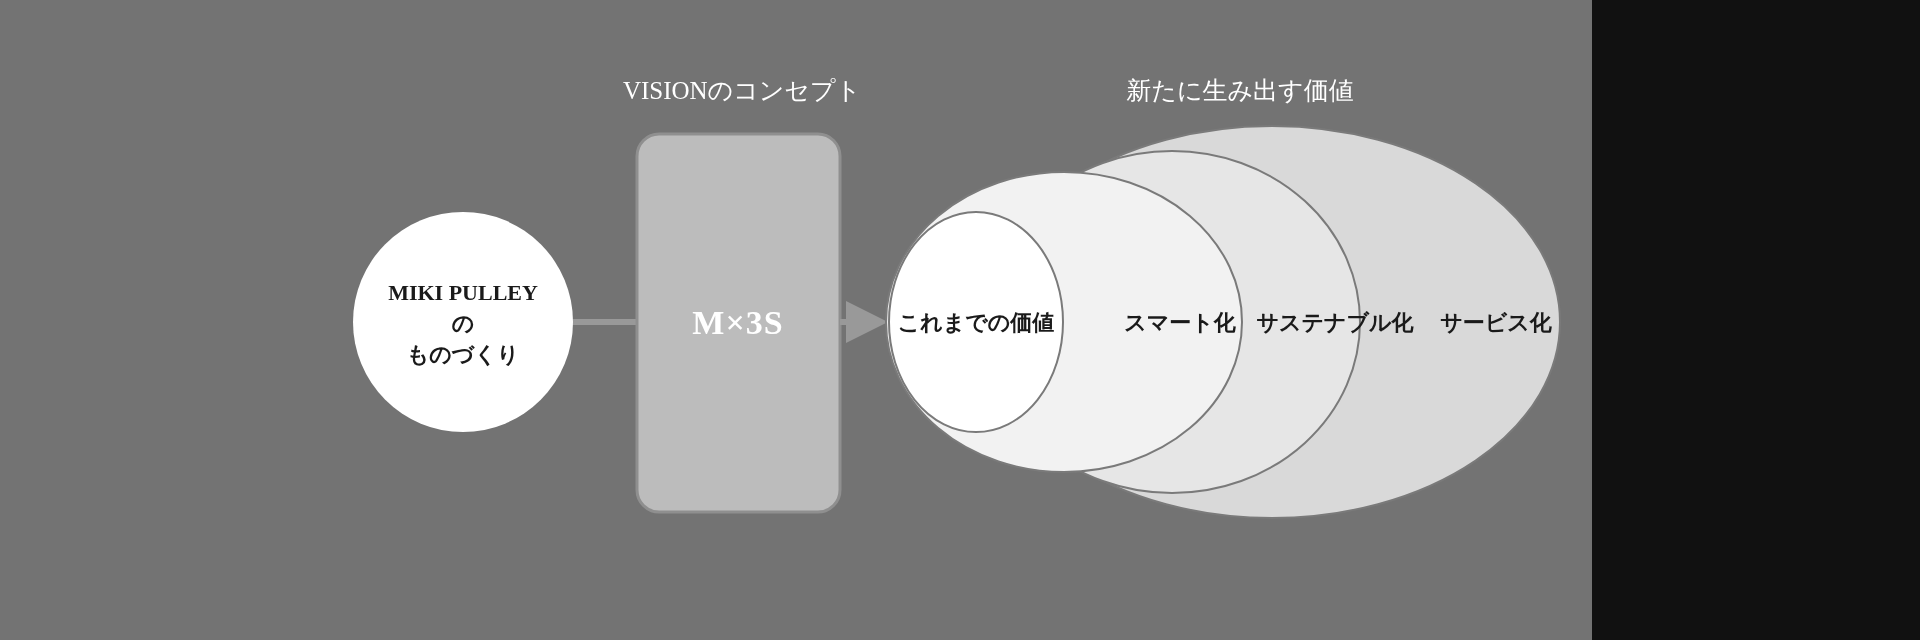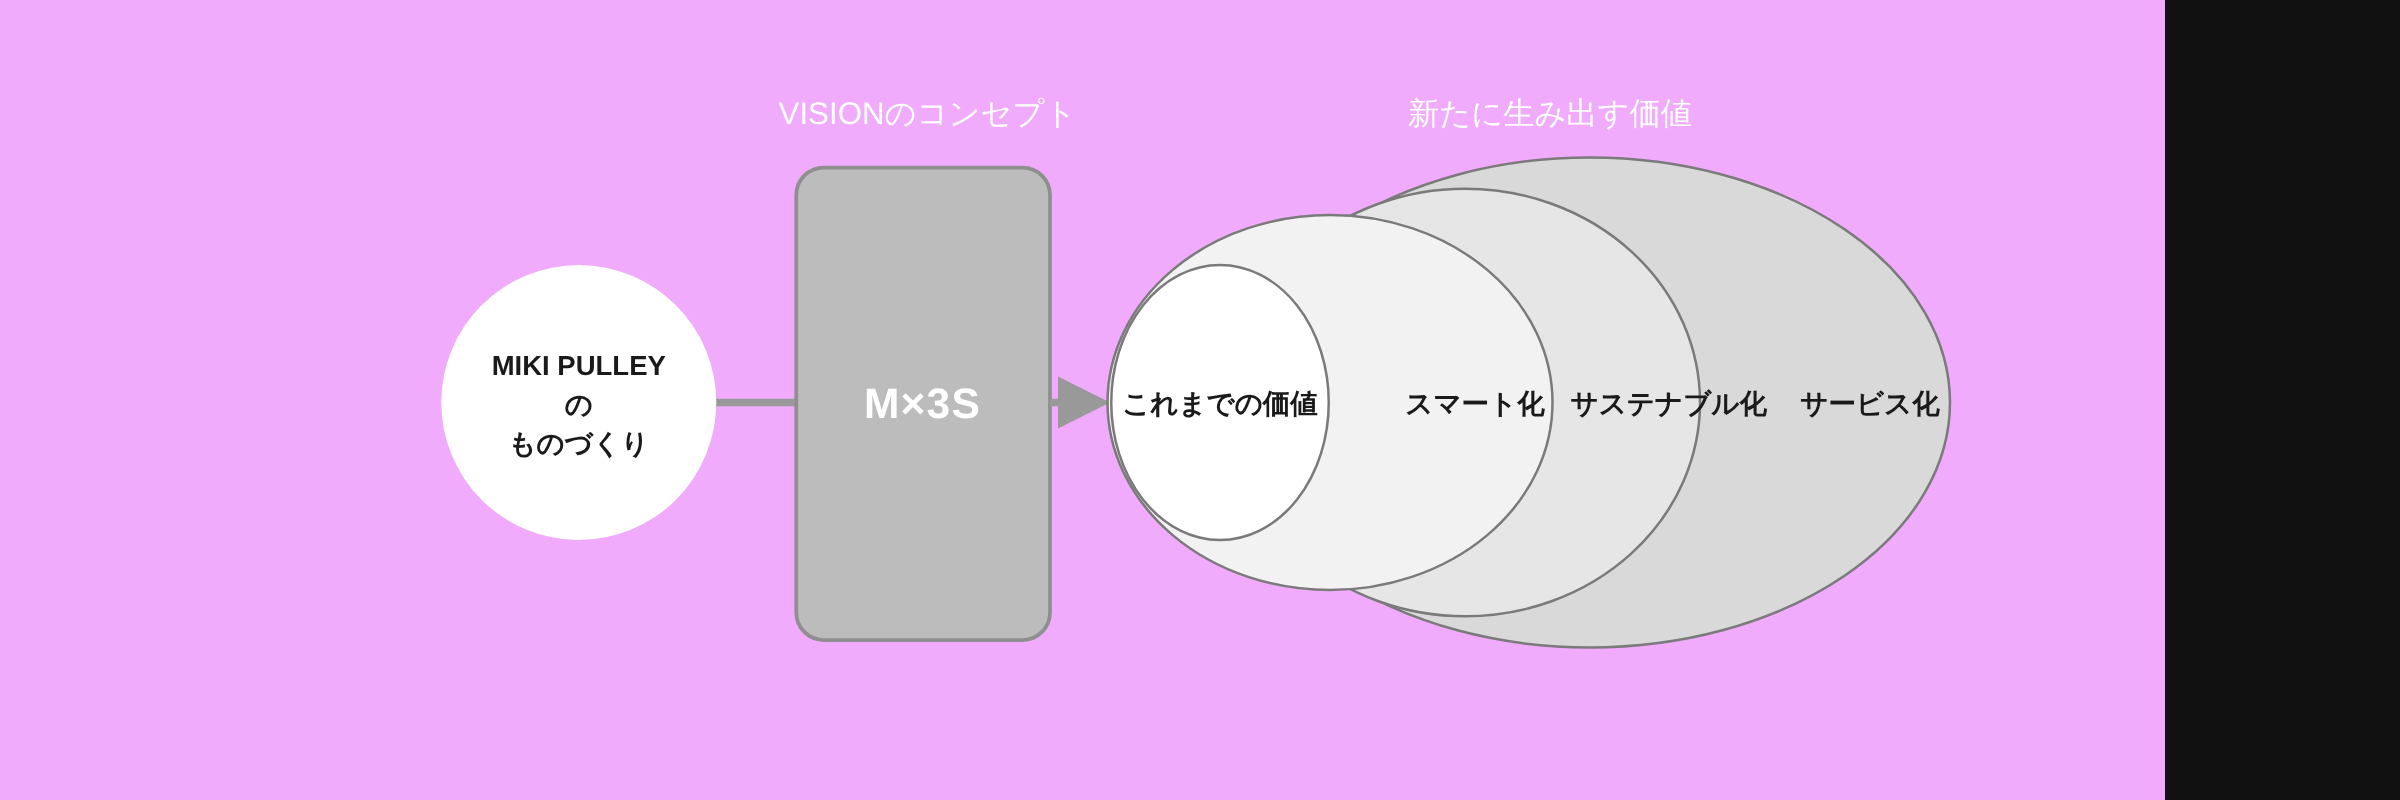--- a/index.html
+++ b/index.html
@@ -8,23 +8,24 @@
   }
   body {
     width: 1920px;
     height: 640px;
     background: #111111;
     font-family: "Liberation Sans", "DejaVu Sans", sans-serif;
     overflow: hidden;
   }
   #stage {
     position: relative;
-    width: 1732px;
+    width: 1592px;
     height: 640px;
-    background: #f0abfc;
+    background: #737373;
+    font-family: Liberation Serif, serif;
   }
   #diagram-svg {
     position: absolute;
     left: 0;
     top: 0;
     width: 1920px;
     height: 640px;
     display: block;
   }
   .hdr-label {

